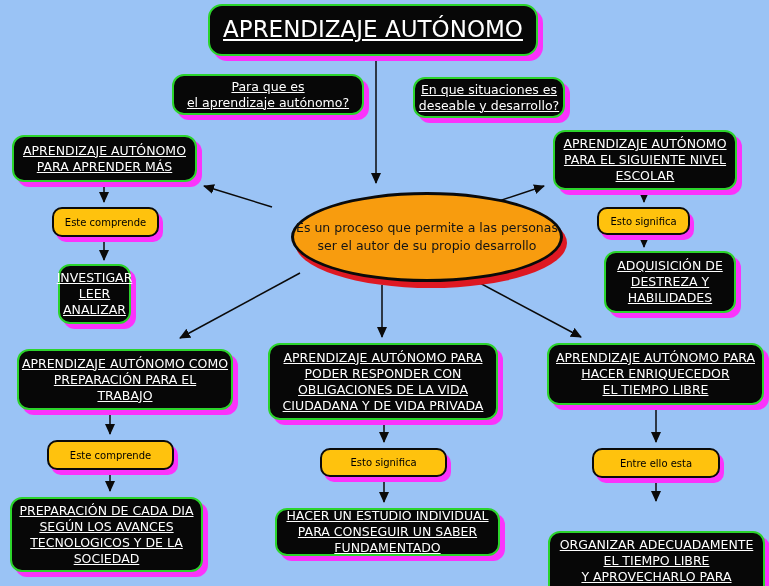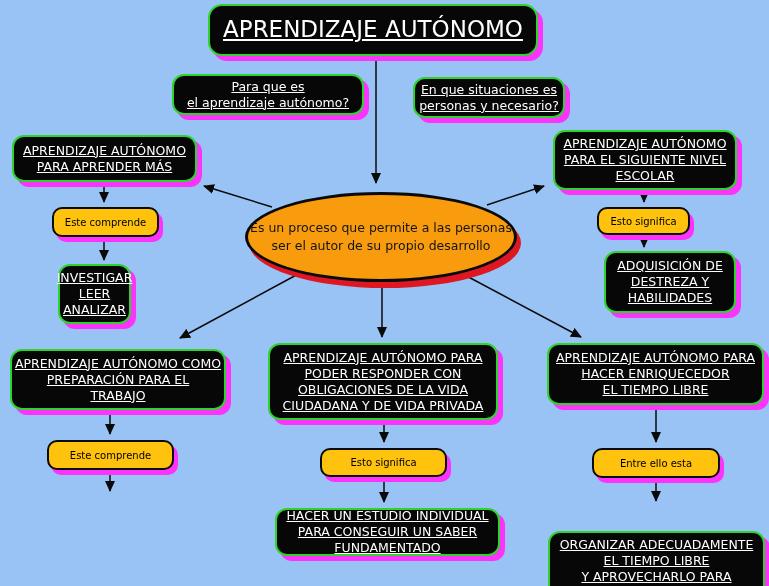--- a/index.html
+++ b/index.html
@@ -33,21 +33,21 @@
     border-radius:10px;
     box-shadow:4px 5px 0 var(--node-shadow,#FB33FB);
     font-size:10px;
   }
   .ellipse {
     background:var(--ellipse-fill,#F89C0E);
     color:#141414;
     border:3px solid var(--ellipse-border,#0a0a0a);
     border-radius:50%;
     box-shadow:4px 6px 0 var(--ellipse-shadow,#DE1822);
-    font-size:12.5px; line-height:1.45;
+    font-size:12.5px; line-height:1.45;margin-left:46px;
   }
 </style>
 </head>
 <body>
 
 <div class="canvas">
 
   <svg class="arrow-layer" viewBox="0 0 769 586" xmlns="http://www.w3.org/2000/svg">
     <defs>
       <marker id="ah" markerUnits="userSpaceOnUse" markerWidth="12" markerHeight="11" refX="10" refY="5" orient="auto">
@@ -75,21 +75,21 @@
   <div class="node black title-node" style="left:208px; top:4px; width:330px; height:52px;">
     <span class="lbl">APRENDIZAJE AUTÓNOMO</span>
   </div>
 
   <div class="node black" style="left:172px; top:74px; width:192px; height:41px;">
     <span class="lbl">Para que es
 el aprendizaje autónomo?</span>
   </div>
   <div class="node black" style="left:413px; top:77px; width:152px; height:41px;">
     <span class="lbl">En que situaciones es
-personas y necesario?</span>
+deseable y desarrollo?</span>
   </div>
 
   <div class="node ellipse" style="left:245px; top:192px; width:272px; height:90px;">
     <span class="lbl">Es un proceso que permite a las personas
 ser el autor de su propio desarrollo</span>
   </div>
 
   <div class="node black" style="left:12px; top:135px; width:185px; height:47px;">
     <span class="lbl">APRENDIZAJE AUTÓNOMO
 PARA APRENDER MÁS</span>
@@ -110,27 +110,33 @@
   </div>
   <div class="node yellow" style="left:597px; top:207px; width:93px; height:28px;">
     <span class="lbl">Esto significa</span>
   </div>
   <div class="node black" style="left:604px; top:251px; width:132px; height:62px;">
     <span class="lbl">ADQUISICIÓN DE
 DESTREZA Y
 HABILIDADES</span>
   </div>
 
-  <div class="node black" style="left:10px; top:349px; width:216px; height:61px;">
+  <div class="node black" style="left:17px; top:349px; width:216px; height:61px;">
     <span class="lbl">APRENDIZAJE AUTÓNOMO COMO
 PREPARACIÓN PARA EL
 TRABAJO</span>
   </div>
   <div class="node yellow" style="left:47px; top:440px; width:127px; height:30px;">
     <span class="lbl">Este comprende</span>
+  </div>
+  <div class="node black" style="left:10px; top:497px; width:193px; height:75px;">
+    <span class="lbl">PREPARACIÓN DE CADA DIA
+SEGÚN LOS AVANCES
+TECNOLOGICOS Y DE LA
+SOCIEDAD</span>
   </div>
 
   <div class="node black" style="left:268px; top:343px; width:230px; height:77px;">
     <span class="lbl">APRENDIZAJE AUTÓNOMO PARA
 PODER RESPONDER CON
 OBLIGACIONES DE LA VIDA
 CIUDADANA Y DE VIDA PRIVADA</span>
   </div>
   <div class="node yellow" style="left:320px; top:448px; width:127px; height:29px;">
     <span class="lbl">Esto significa</span>

